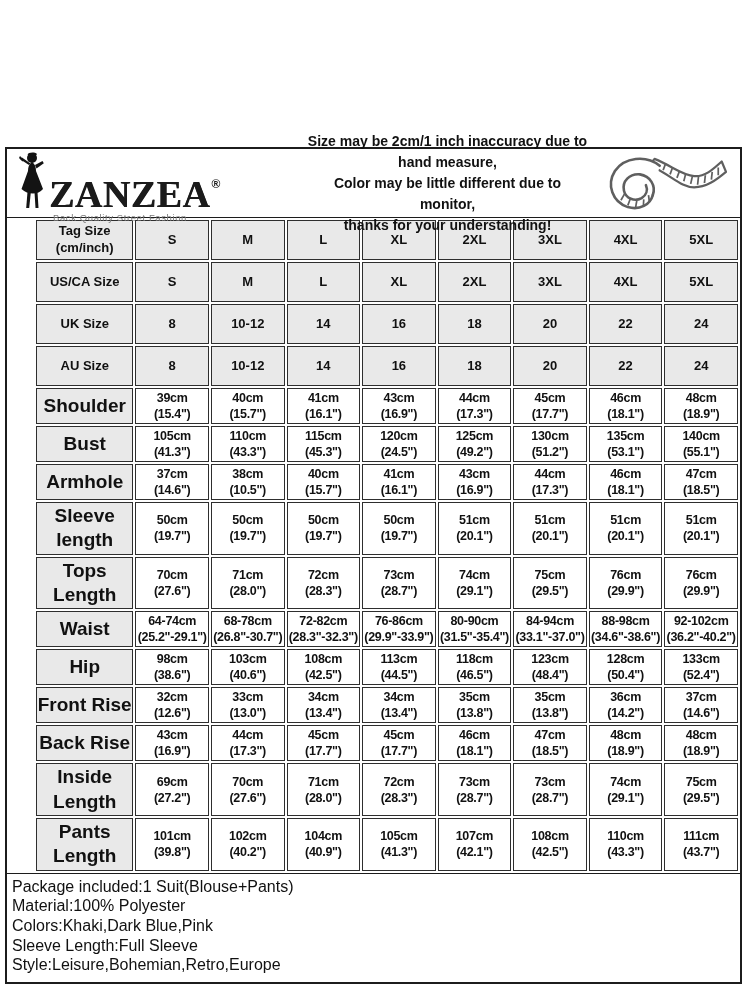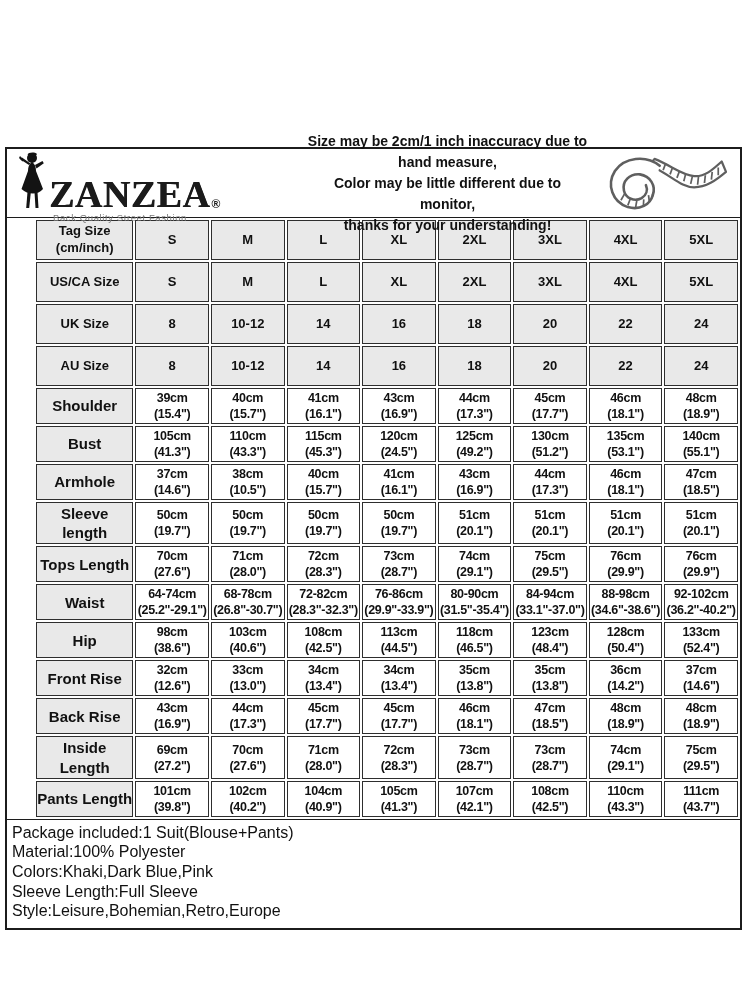--- a/index.html
+++ b/index.html
@@ -13,21 +13,21 @@
     border:2px solid #1c1c1c;background:#ffffff;box-sizing:border-box;
   }
   
   .hdr{
     display:flex;align-items:center;height:69px;
     border-bottom:1.5px solid #1c1c1c;box-sizing:border-box;
   }
   .logo{width:300px;display:flex;align-items:center;padding-left:10px;box-sizing:border-box;}
   .logo-fig{flex:0 0 auto;margin-right:2px;}
   .logo-txt{display:flex;flex-direction:column;line-height:1;margin-top:6px;}
-  .brandline{display:flex;align-items:flex-end;margin-top:28px;}
+  .brandline{display:flex;align-items:flex-start;margin-top:28px;}
   .brand{
     font-family:"Liberation Serif", serif;font-weight:bold;
     font-size:38px;letter-spacing:0.5px;color:#1b1b1b;
     transform:scaleY(1.02);line-height:0.85;
     text-shadow:0.4px 0 #1b1b1b;
   }
   .reg{font-size:12px;font-weight:bold;color:#1b1b1b;margin-left:1px;line-height:1;}
   .tagline{font-size:9.5px;color:#7a7a7a;letter-spacing:0.6px;margin-top:3px;padding-left:4px;}
   .disclaimer{
     flex:1;text-align:center;font-weight:bold;font-size:14px;line-height:1.5;color:#111;
@@ -39,21 +39,21 @@
     table-layout:fixed;background:#fff;padding-left:27px;
   }
   table.size td{
     border:1.5px solid #2e2e2e;text-align:center;vertical-align:middle;
     font-weight:bold;font-size:13px;color:#111;
     padding:1px 0;white-space:pre-line;line-height:1.28;
     overflow:visible;box-sizing:border-box;
   }
   tr.size td{background:#e9e9e9;height:40px;}
   tr.measure td{background:#ffffff;height:33px;font-size:12.5px;letter-spacing:-0.3px;}
-  tr.measure td.label{background:#e9e9e9;font-size:15px;letter-spacing:0;}
+  tr.measure td.label{background:#e9e9e9;font-size:19px;letter-spacing:0;}
   
   .info{
     border-top:1.5px solid #1c1c1c;padding:3px 6px 7px 5px;
     font-size:16px;line-height:1.23;color:#111;
   }
   .info div{white-space:nowrap;}
 </style>
 </head>
 <body>
 

